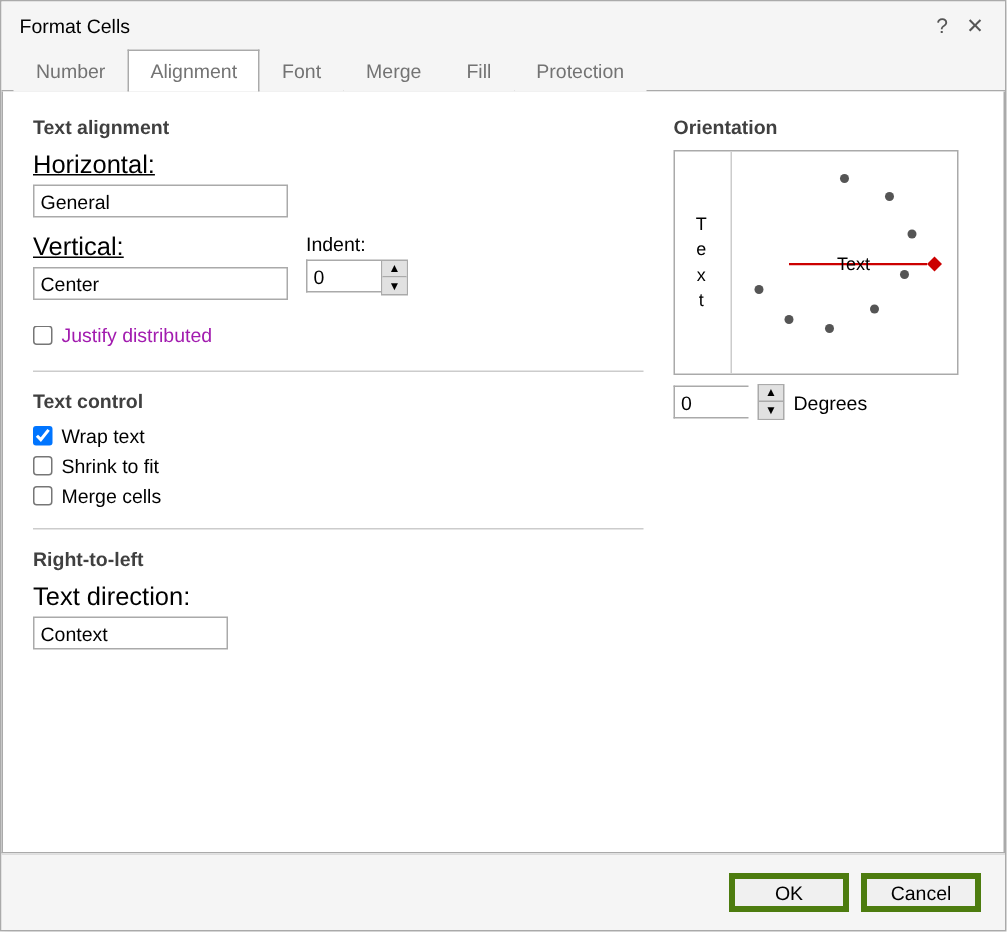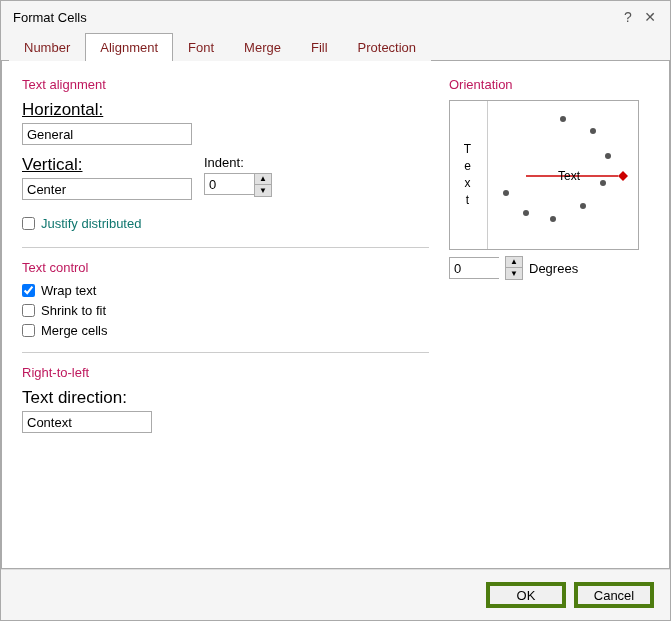--- a/index.html
+++ b/index.html
@@ -57,21 +57,21 @@
       background: #f5f5f5;
     }
     .tab {
       padding: 6px 14px;
       cursor: pointer;
       border: 1px solid transparent;
       border-bottom: none;
       margin-bottom: -1px;
       font-size: 13px;
       background: #f5f5f5;
-      color: #7f1d1d;
+      color: #737373;
     }
     .tab.active {
       background: #fff;
       border-color: #aaa;
       border-bottom-color: #fff;
       z-index: 1;
     }
     .content {
       background: #fff;
       flex: 1;
@@ -88,23 +88,23 @@
       flex: 1;
     }
     .left-panel {
       flex: 1;
     }
     .right-panel {
       width: 200px;
     }
     .section-title {
       font-size: 13px;
-      font-weight: normal;
+      font-weight: bold;
       margin-bottom: 8px;
-      color: #be185d;
+      color: #404040;
     }
     .field-group {
       margin-bottom: 10px;
     }
     .field-label {
       font-size: 17px;
       margin-bottom: 3px;
       display: block;
     }
     .field-label.underline {
@@ -266,21 +266,21 @@
       cursor: pointer;
       display: flex;
       align-items: center;
       justify-content: center;
     }
     .btn.primary {
       background: #f0f0f0;
     }
     .justify-label {
       font-size: 13px;
-      color: #0f766e;
+      color: #a21caf;
     }
   </style>
 </head>
 <body>
 
 <div class="dialog">
 
   <div class="title-bar">
     <span class="title-bar-title">Format Cells</span>
     <div class="title-bar-controls">

